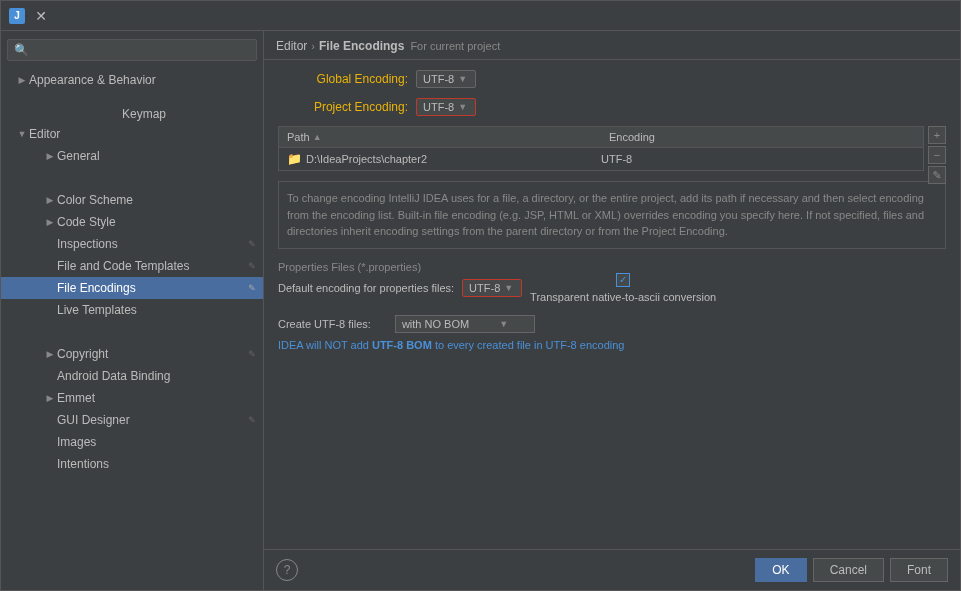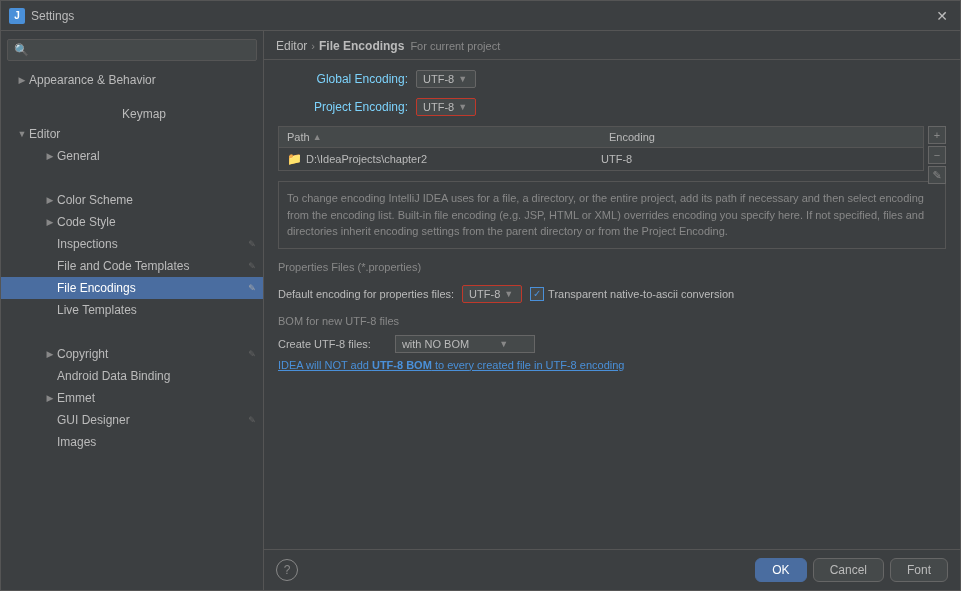--- a/index.html
+++ b/index.html
@@ -159,21 +159,21 @@
       overflow-y: auto;
     }
     .encoding-row {
       display: flex;
       align-items: center;
       margin-bottom: 10px;
       gap: 8px;
     }
     .encoding-label {
       width: 130px;
-      color: #7dd3fc;
+      color: #eab308;
       font-size: 12px;
       text-align: right;
     }
     .select-btn {
       display: flex;
       align-items: center;
       background: #45494a;
       border: 1px solid #666;
       color: #bbbbbb;
       padding: 2px 6px;
@@ -261,36 +261,37 @@
       border: 1px solid #555;
       padding: 8px;
       background: #3c3f41;
     }
     .properties-section {
       margin-bottom: 12px;
     }
     .section-title {
       color: #888;
       font-size: 11px;
-      margin-bottom: 12px;
+      margin-bottom: 0;
     }
     .prop-row {
       display: flex;
       align-items: center;
       gap: 8px;
       margin-bottom: 8px;
     }
     .prop-label {
       color: #bbbbbb;
       font-size: 11px;
     }
     .checkbox-area {
       display: flex;
       align-items: center;
       gap: 4px;
+      flex-direction: column;
     }
     .checkbox-box {
       width: 14px;
       height: 14px;
       border: 1px solid #4a90d9;
       background: #45494a;
       display: flex;
       align-items: center;
       justify-content: center;
     }
@@ -328,21 +329,20 @@
       font-size: 11px;
       min-width: 140px;
       gap: 30px;
       cursor: pointer;
     }
     .bom-select .arrow { font-size: 9px; color: #888; }
     .bom-note {
       font-size: 11px;
       color: #4a90d9;
       margin-top: 4px;
-      text-decoration: underline;
     }
     .bom-note .highlight { color: #4a90d9; font-weight: bold; }
     
     .bottom-bar {
       display: flex;
       justify-content: space-between;
       align-items: center;
       padding: 8px 12px;
       border-top: 1px solid #555;
       flex-shrink: 0;
@@ -362,21 +362,21 @@
       justify-content: center;
     }
     .dialog-buttons {
       display: flex;
       gap: 6px;
     }
     .dialog-btn {
       padding: 4px 16px;
       font-size: 12px;
       cursor: pointer;
-      border-radius: 6px;
+      border-radius: 0;
       border: 1px solid #666;
       background: #45494a;
       color: #bbbbbb;
     }
     .dialog-btn.primary {
       background: #4a6da0;
       border-color: #4a6da0;
       color: #ffffff;
     }
     .sort-asc {
@@ -384,21 +384,20 @@
       color: #888;
     }
   </style>
 </head>
 <body>
 
 <div class="dialog">
 
   <div class="title-bar">
     <div class="title-bar-icon">J</div>
-    <span class="title-text">Settings</span>
     <div class="close-btn">✕</div>
   </div>
 
   <div class="content">
 
     <div class="sidebar">
       <div class="search-bar">
         <input class="search-input" type="text" placeholder="🔍" style="">
       </div>
 
@@ -486,20 +485,21 @@
         <span class="edit-icon">✎</span>
       </div>
 
       <div class="tree-item indent-3">
         <span class="expander"> </span>
         <span class="item-label">Images</span>
       </div>
 
       <div class="tree-item indent-3">
         <span class="expander"> </span>
+        <span class="item-label">Intentions</span>
       </div>
     </div>
 
     <div class="main-panel">
 
       <div class="panel-header">
         <div class="breadcrumb">
           <span>Editor</span>
           <span class="breadcrumb-sep">›</span>
           <span class="breadcrumb-current">File Encodings</span>
@@ -564,21 +564,20 @@
               <span class="arrow">▼</span>
             </button>
             <div class="checkbox-area">
               <div class="checkbox-box checked"></div>
               <span class="checkbox-label">Transparent native-to-ascii conversion</span>
             </div>
           </div>
         </div>
 
         <div class="bom-section">
-          <div class="bom-title">BOM for new UTF-8 files</div>
           <div class="bom-row">
             <span class="bom-label">Create UTF-8 files:</span>
             <div class="bom-select">
               <span>with NO BOM</span>
               <span class="arrow">▼</span>
             </div>
           </div>
           <div class="bom-note">
             <span>IDEA will NOT add </span><span class="highlight">UTF-8 BOM</span><span> to every created file in UTF-8 encoding</span>
           </div>

